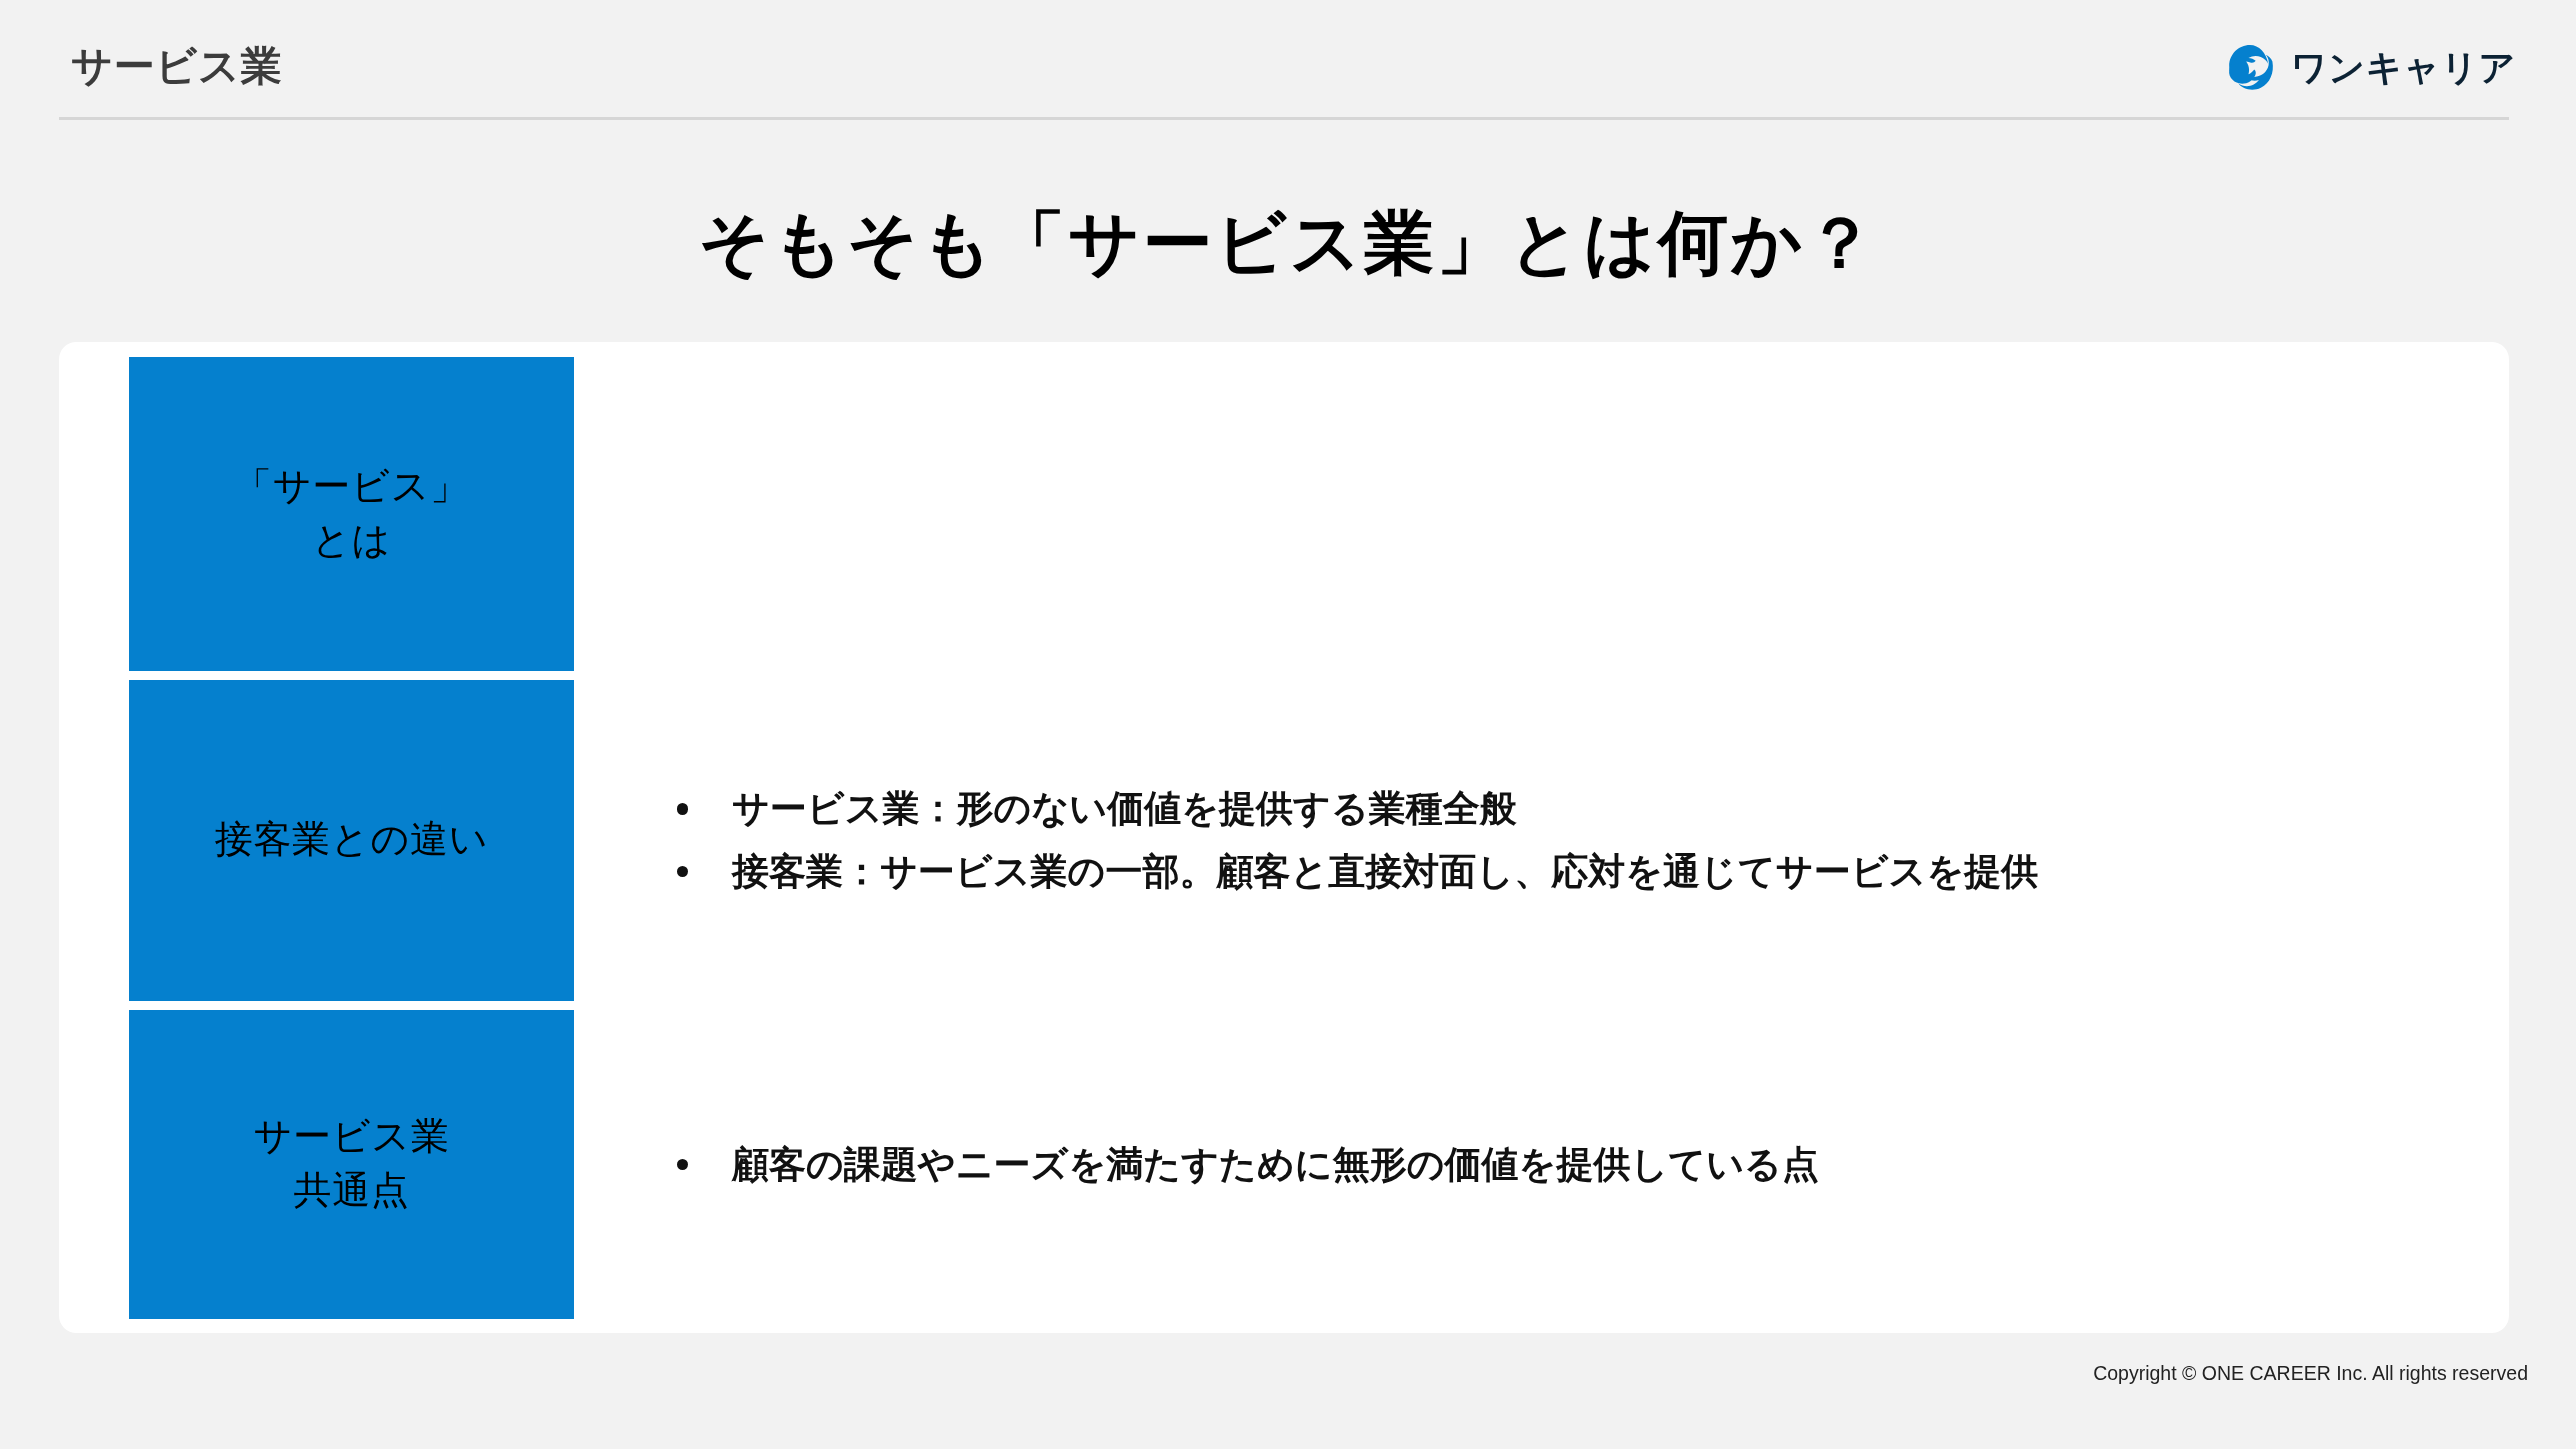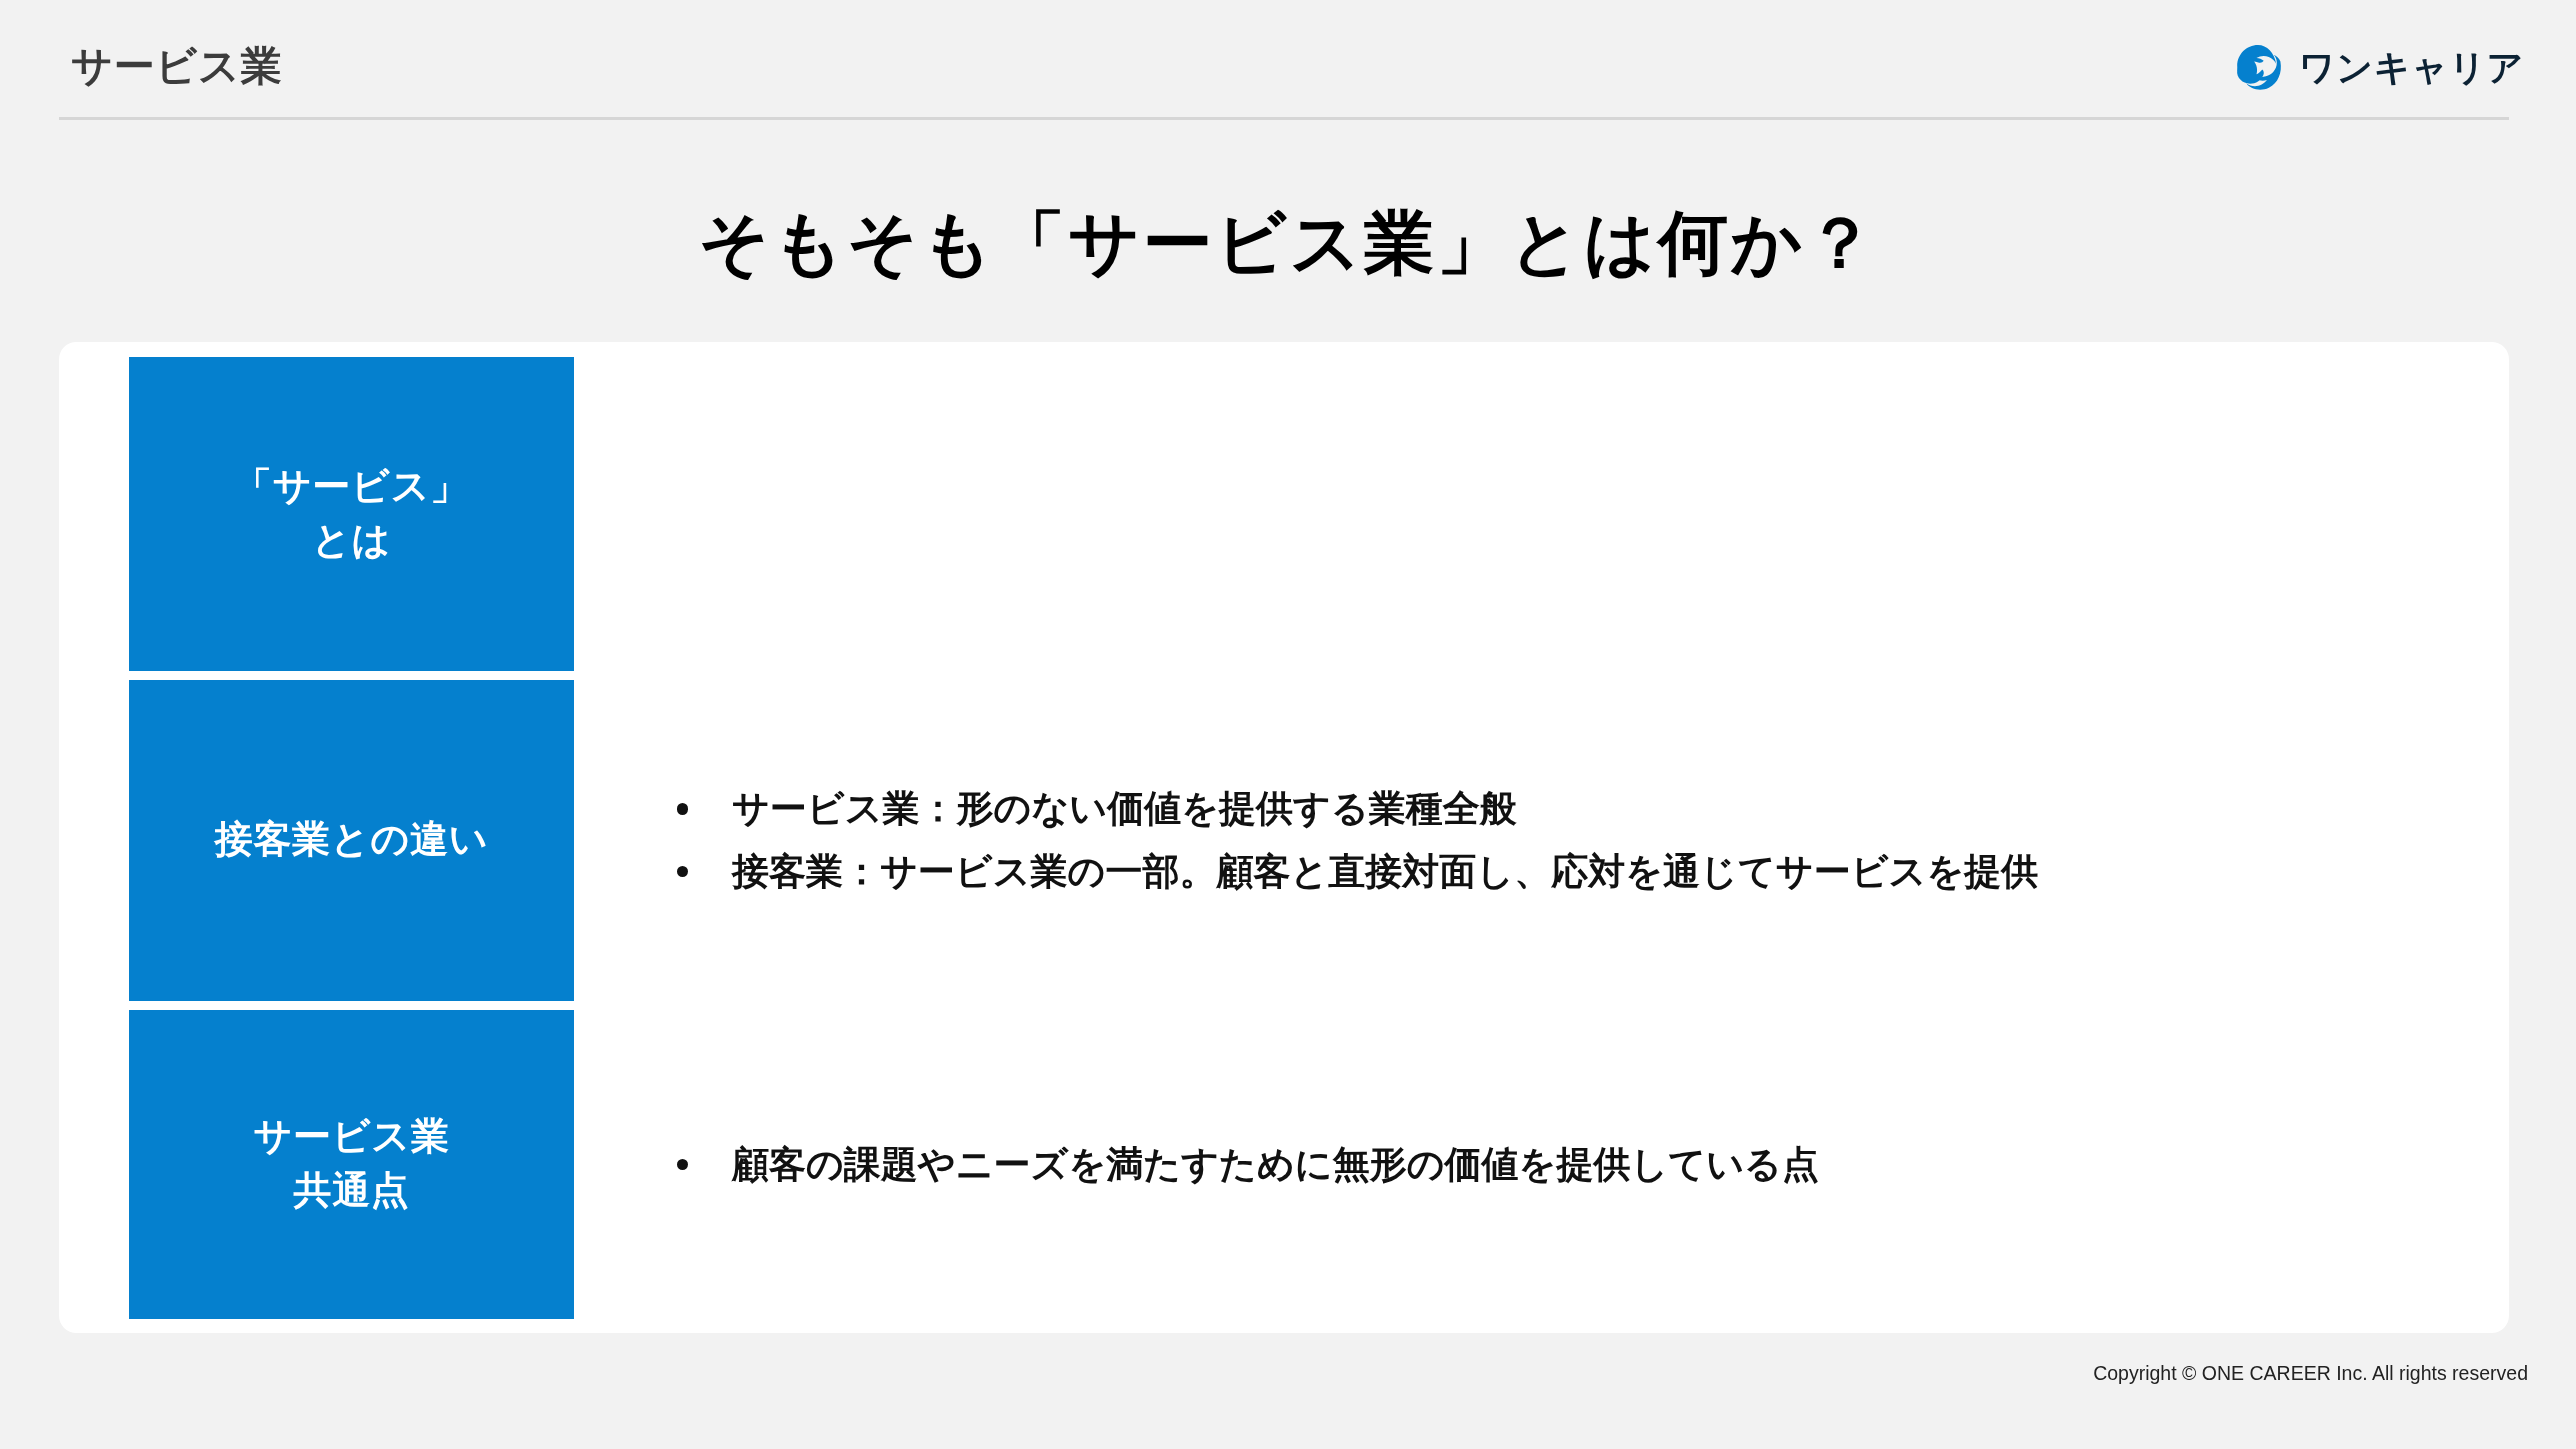--- a/index.html
+++ b/index.html
@@ -44,21 +44,21 @@
     left: 0px;
     top: 78px;
     width: 2450px;
     height: 3.4px;
     background: #d6d6d6;
   }
 
   
   .logo {
     position: absolute;
-    right: 52px;
+    right: 60px;
     top: 39px;
     display: flex;
     align-items: center;
     gap: 14.8px;
     height: 58px;
   }
   .logo-mark {
     width: 52px;
     height: 52px;
     flex: 0 0 52px;
@@ -114,27 +114,27 @@
     align-items: stretch;
   }
   .row-1 { top: 0px;    height: 314px; }
   .row-2 { top: 323px;  height: 321px; }
   .row-3 { top: 653px;  height: 309px; }
 
   .label-box {
     flex: 0 0 445px;
     width: 445px;
     background: #0580ce;
-    color: #ffffff;
+    color: #000000;
     display: flex;
     align-items: center;
     justify-content: center;
     text-align: center;
     font-size: 38px;
-    font-weight: 700;
+    font-weight: 400;
     line-height: 1.42;
     letter-spacing: 0.7px;
     box-sizing: border-box;
     padding: 5.4px 9.4px;
   }
 
   .bullets {
     flex: 1 1 auto;
     display: flex;
     flex-direction: column;

